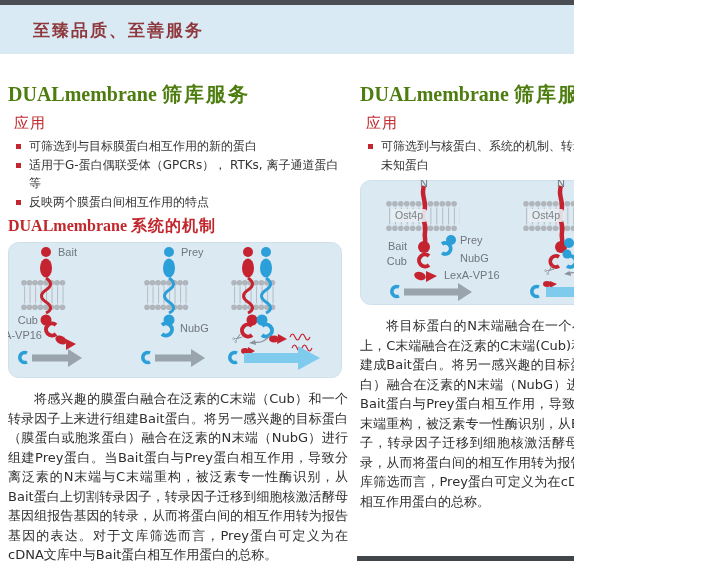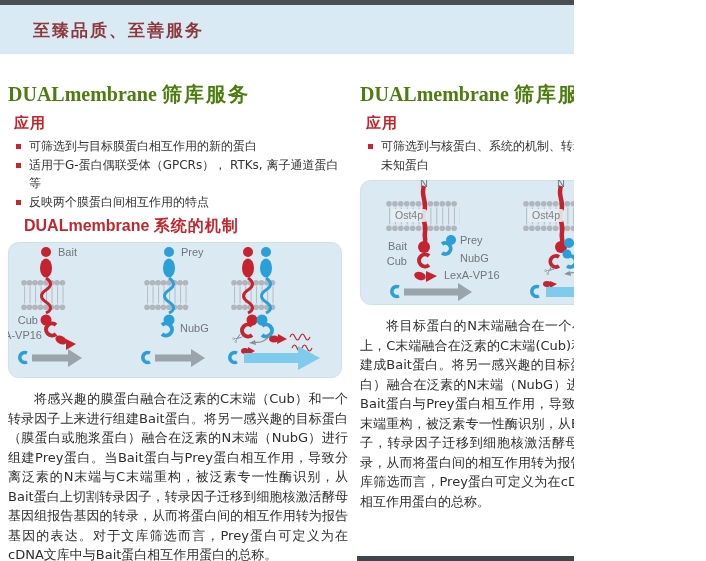--- a/index.html
+++ b/index.html
@@ -8,25 +8,25 @@
   .top-rule{position:absolute;top:0;left:0;width:706px;height:5px;background:#4a4e53;}
   .header-band{position:absolute;top:5px;left:0;width:706px;height:49px;background:#d9eaf5;}
   .slogan{position:absolute;left:33px;top:14px;font-family:"DejaVu Serif","Liberation Serif",serif;
           font-size:17px;font-weight:bold;color:#8e383c;letter-spacing:2px;}
   .col{position:absolute;top:74px;}
   .col-left{left:8px;width:340px;}
   .col-right{left:360px;width:342px;}
   .sec-title{margin:8px 0 0 0;font-family:Liberation Serif, serif;
              font-size:20px;font-weight:bold;color:#4d7c0f;line-height:24px;}
   .sec-title .cn{letter-spacing:2px;}
-  .app-head{margin:8px 0 2px 6px;font-size:15px;font-weight:bold;color:#c1272d;letter-spacing:1px;}
+  .app-head{margin:8px 0 2px 6px;font-size:15px;font-weight:normal;color:#c1272d;letter-spacing:1px;}
   ul.bullets{list-style:none;margin:4px 0 0 0;padding:0 0 0 8px;}
   ul.bullets li{position:relative;padding-left:13px;font-size:12px;line-height:18.5px;color:#333333;margin:0;}
   ul.bullets li .sq{position:absolute;left:0;top:7px;width:5px;height:5px;background:#c1272d;}
-  .mech-head{margin:5px 0 4px 16px;font-family:Liberation Sans, sans-serif;
+  .mech-head{margin:5px 0 4px 0;font-family:Liberation Serif, serif;
              font-size:16px;font-weight:bold;color:#c1272d;line-height:20px;}
   .mech-head .cn{letter-spacing:1px;}
   .mech-indent{padding-left:24px;}
   .diagram{display:block;margin-top:6px;}
   .body-text{margin:9px 0 0 0;font-size:13px;line-height:19.5px;color:#2e2e2e;
              text-align:justify;text-indent:2em;}
   .bottom-rule{position:absolute;bottom:0;left:357px;width:349px;height:5px;background:#41464b;}
   .dlabel{font-family:"Liberation Sans","DejaVu Sans",sans-serif;fill:#6f767c;font-size:11px;}
   .dlabel-sm{font-family:"Liberation Sans","DejaVu Sans",sans-serif;fill:#7b8186;font-size:10.5px;}
 </style>

